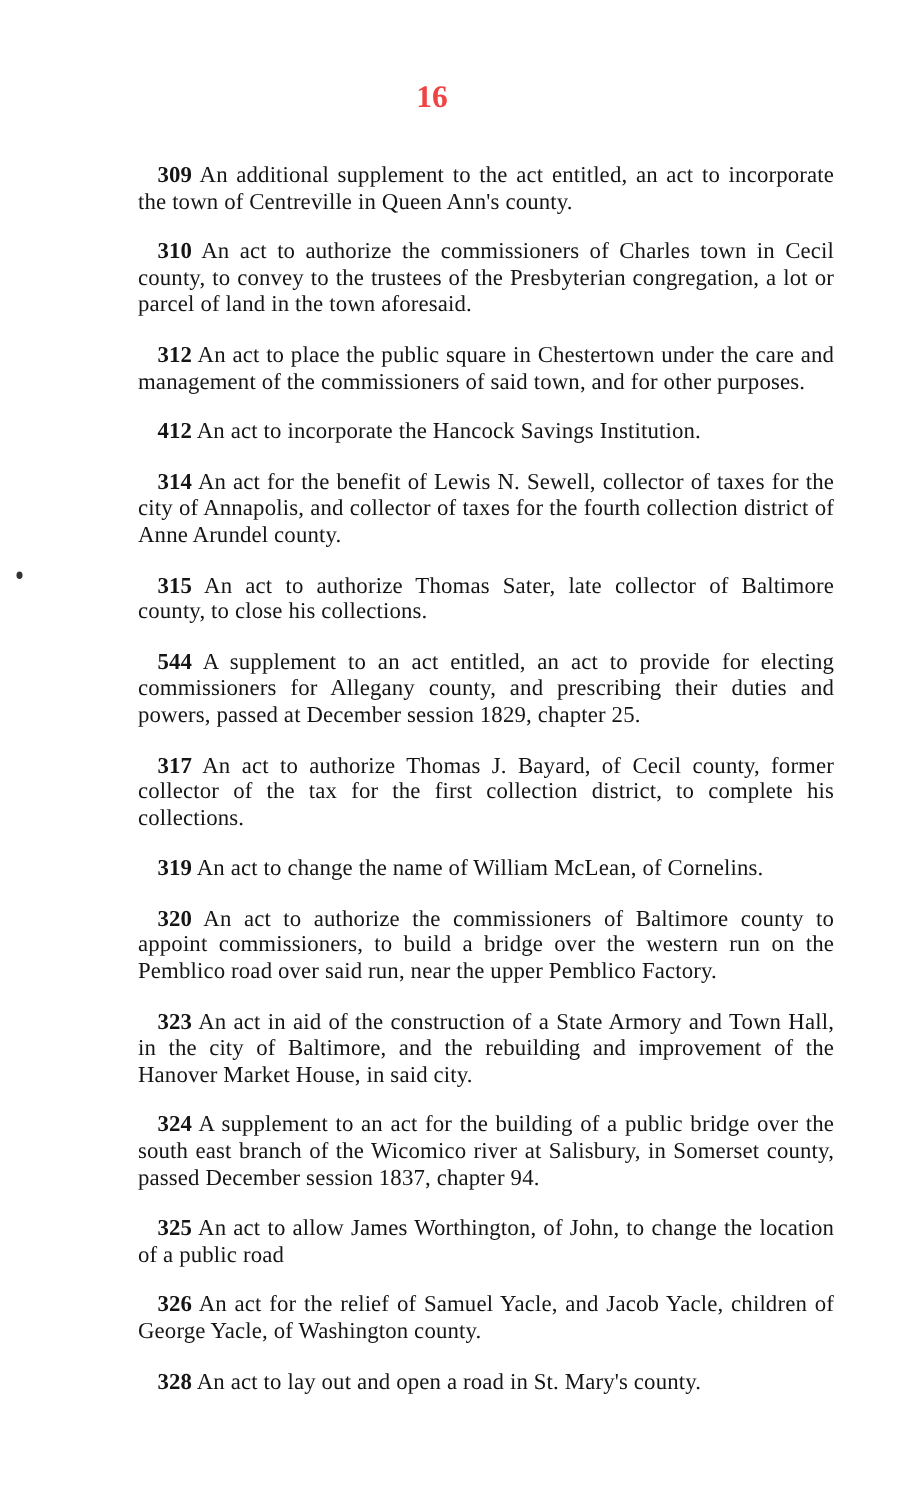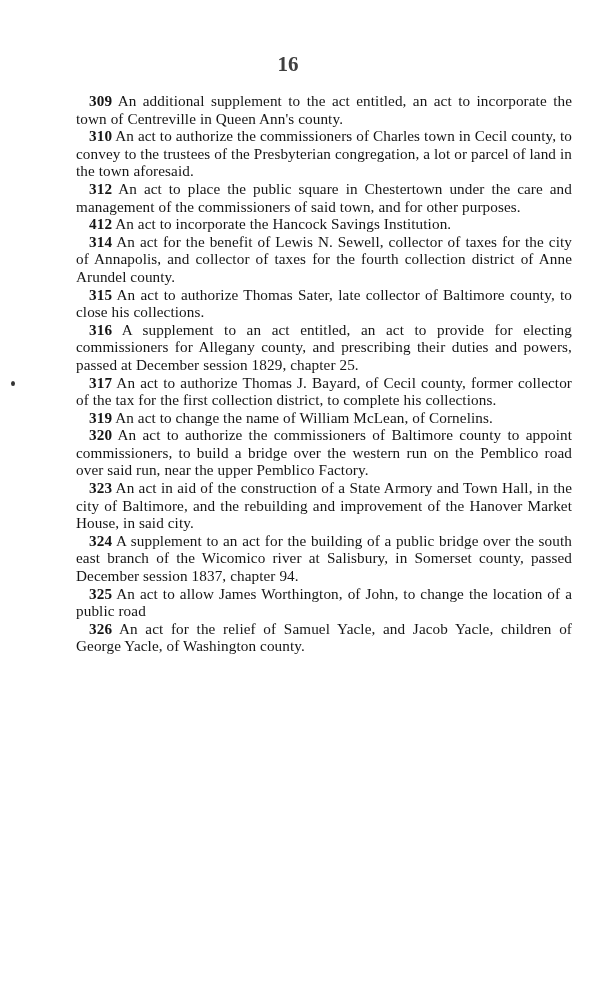--- a/index.html
+++ b/index.html
@@ -2,48 +2,49 @@
 <html><head>
 <meta charset="utf-8">
 <style>
   html, body { margin: 0; padding: 0; }
   body {
     width: 600px; height: 1002px; background: #ffffff; position: relative; overflow: hidden;
     font-family: "Liberation Serif", "DejaVu Serif", serif; color: #151515;
   }
   .page-number {
     position: absolute; top: 52px; left: 0; width: 576px; text-align: center;
-    font-weight: bold; font-size: 21px; color: #404040;
+    font-weight: bold; font-size: 21px; color: #ef4444;
   }
   .stray-mark {
     position: absolute; left: 11px; top: 381px; width: 4px; height: 5px; background: #333; border-radius: 50%;
   }
   .content {
     position: absolute; left: 76px; top: 92px; width: 496px;
     font-size: 15.2px; line-height: 17.6px; letter-spacing: 0.1px;
   }
   .entry {
-    margin: 0; text-align: justify; text-indent: 13px; text-align-last: left;
+    margin: 16px; text-align: justify; text-indent: 13px; text-align-last: left;
   }
   .entry .num { font-weight: bold; }
 </style>
 </head>
 <body>
 
 <div class="page-number">16</div>
 <div class="stray-mark"></div>
 
 <div class="content">
   <p class="entry"><span class="num">309</span> <span>An additional supplement to the act entitled, an act to incorporate the town of Centreville in Queen Ann's county.</span></p>
   <p class="entry"><span class="num">310</span> <span>An act to authorize the commissioners of Charles town in Cecil county, to convey to the trustees of the Presbyterian congregation, a lot or parcel of land in the town aforesaid.</span></p>
   <p class="entry"><span class="num">312</span> <span>An act to place the public square in Chestertown under the care and management of the commissioners of said town, and for other purposes.</span></p>
   <p class="entry"><span class="num">412</span> <span>An act to incorporate the Hancock Savings Institution.</span></p>
   <p class="entry"><span class="num">314</span> <span>An act for the benefit of Lewis N. Sewell, collector of taxes for the city of Annapolis, and collector of taxes for the fourth collection district of Anne Arundel county.</span></p>
   <p class="entry"><span class="num">315</span> <span>An act to authorize Thomas Sater, late collector of Baltimore county, to close his collections.</span></p>
-  <p class="entry"><span class="num">316</span> <span>A supplement to an act entitled, an act to provide for electing commissioners for Allegany county, and prescribing their duties and powers, passed at December session 1829, chapter 25.</span></p>
+  <p class="entry"><span class="num">544</span> <span>A supplement to an act entitled, an act to provide for electing commissioners for Allegany county, and prescribing their duties and powers, passed at December session 1829, chapter 25.</span></p>
   <p class="entry"><span class="num">317</span> <span>An act to authorize Thomas J. Bayard, of Cecil county, former collector of the tax for the first collection district, to complete his collections.</span></p>
   <p class="entry"><span class="num">319</span> <span>An act to change the name of William McLean, of Cornelins.</span></p>
   <p class="entry"><span class="num">320</span> <span>An act to authorize the commissioners of Baltimore county to appoint commissioners, to build a bridge over the western run on the Pemblico road over said run, near the upper Pemblico Factory.</span></p>
   <p class="entry"><span class="num">323</span> <span>An act in aid of the construction of a State Armory and Town Hall, in the city of Baltimore, and the rebuilding and improvement of the Hanover Market House, in said city.</span></p>
   <p class="entry"><span class="num">324</span> <span>A supplement to an act for the building of a public bridge over the south east branch of the Wicomico river at Salisbury, in Somerset county, passed December session 1837, chapter 94.</span></p>
   <p class="entry"><span class="num">325</span> <span>An act to allow James Worthington, of John, to change the location of a public road</span></p>
   <p class="entry"><span class="num">326</span> <span>An act for the relief of Samuel Yacle, and Jacob Yacle, children of George Yacle, of Washington county.</span></p>
+  <p class="entry"><span class="num">328</span> <span>An act to lay out and open a road in St. Mary's county.</span></p>
 </div>
 
 </body></html>

